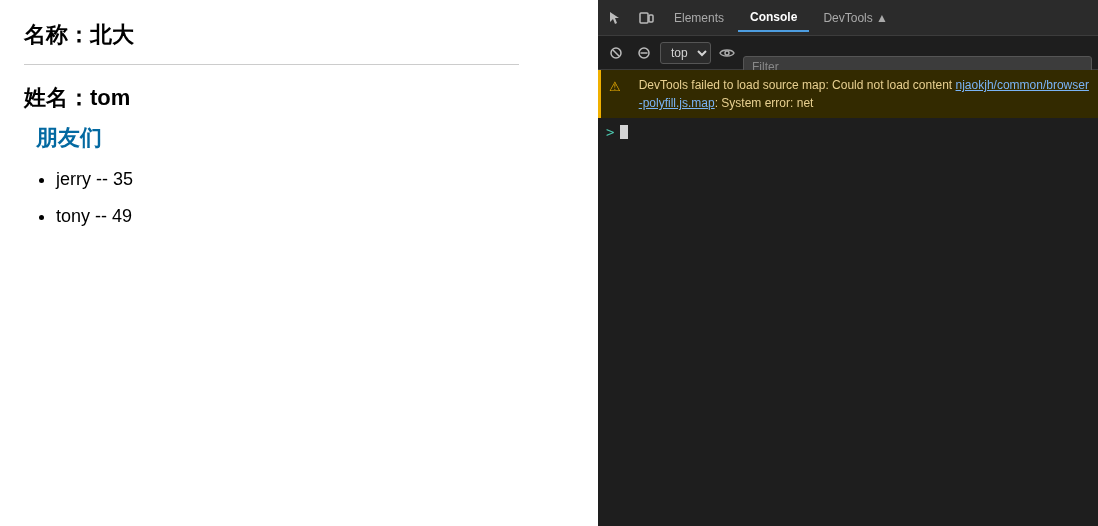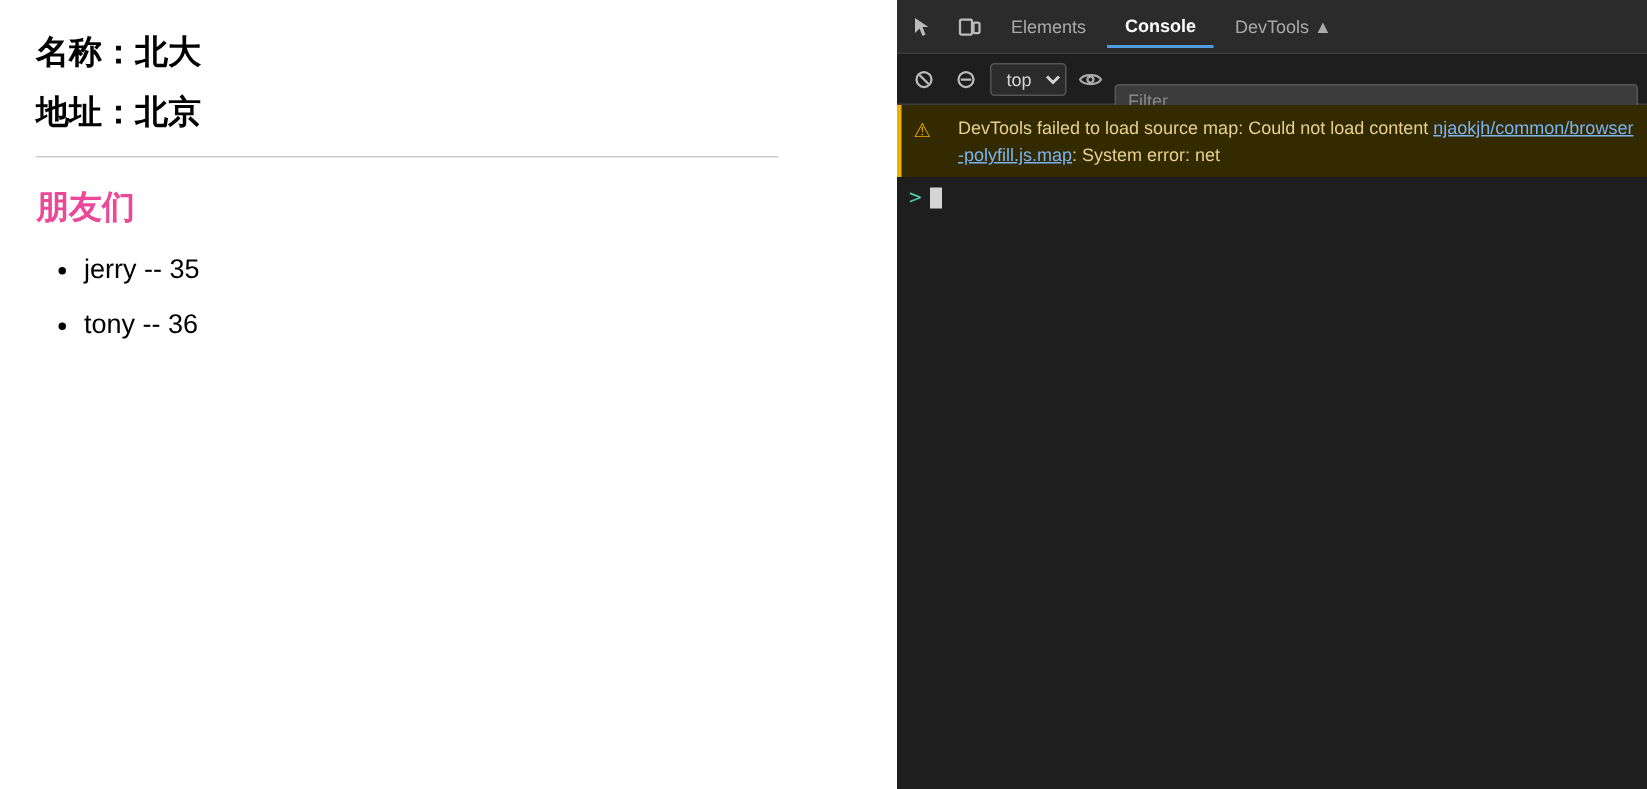--- a/index.html
+++ b/index.html
@@ -26,21 +26,22 @@
       border: none;
       border-top: 1px solid #ccc;
       margin: 14px 0 18px 0;
       width: 90%;
     }
 
     .section-title {
       font-size: 22px;
       font-weight: bold;
       margin-bottom: 10px;
-      color: #ec4899;
+      color: #0369a1;
+      margin-left: 12px;
     }
 
     .friend-list {
       list-style: disc;
       padding-left: 32px;
     }
 
     .friend-list li {
       font-size: 18px;
       margin-bottom: 6px;
@@ -232,28 +233,28 @@
       50% { opacity: 0; }
     }
   </style>
 </head>
 <body>
 
 <div id="left-panel">
   <p class="info-line">
     <span>名称：</span><span>北大</span>
   </p>
+  <hr class="divider">
   <p class="info-line">
-    <span>地址：</span><span>北京</span>
+    <span>姓名：</span><span>tom</span>
   </p>
-  <hr class="divider">
   <p class="section-title">朋友们</p>
   <ul class="friend-list">
     <li><span>jerry -- 35</span></li>
-    <li><span>tony -- 36</span></li>
+    <li><span>tony -- 49</span></li>
   </ul>
 </div>
 
 <div id="right-panel">
 
   <div id="devtools-tabs">
     <button class="devtools-icon-btn" title="Inspect">
 
       <svg width="16" height="16" viewBox="0 0 16 16" fill="currentColor">
         <path d="M2 2 L2 12 L5 9 L7 14 L9 13 L7 8 L11 8 Z"></path>

